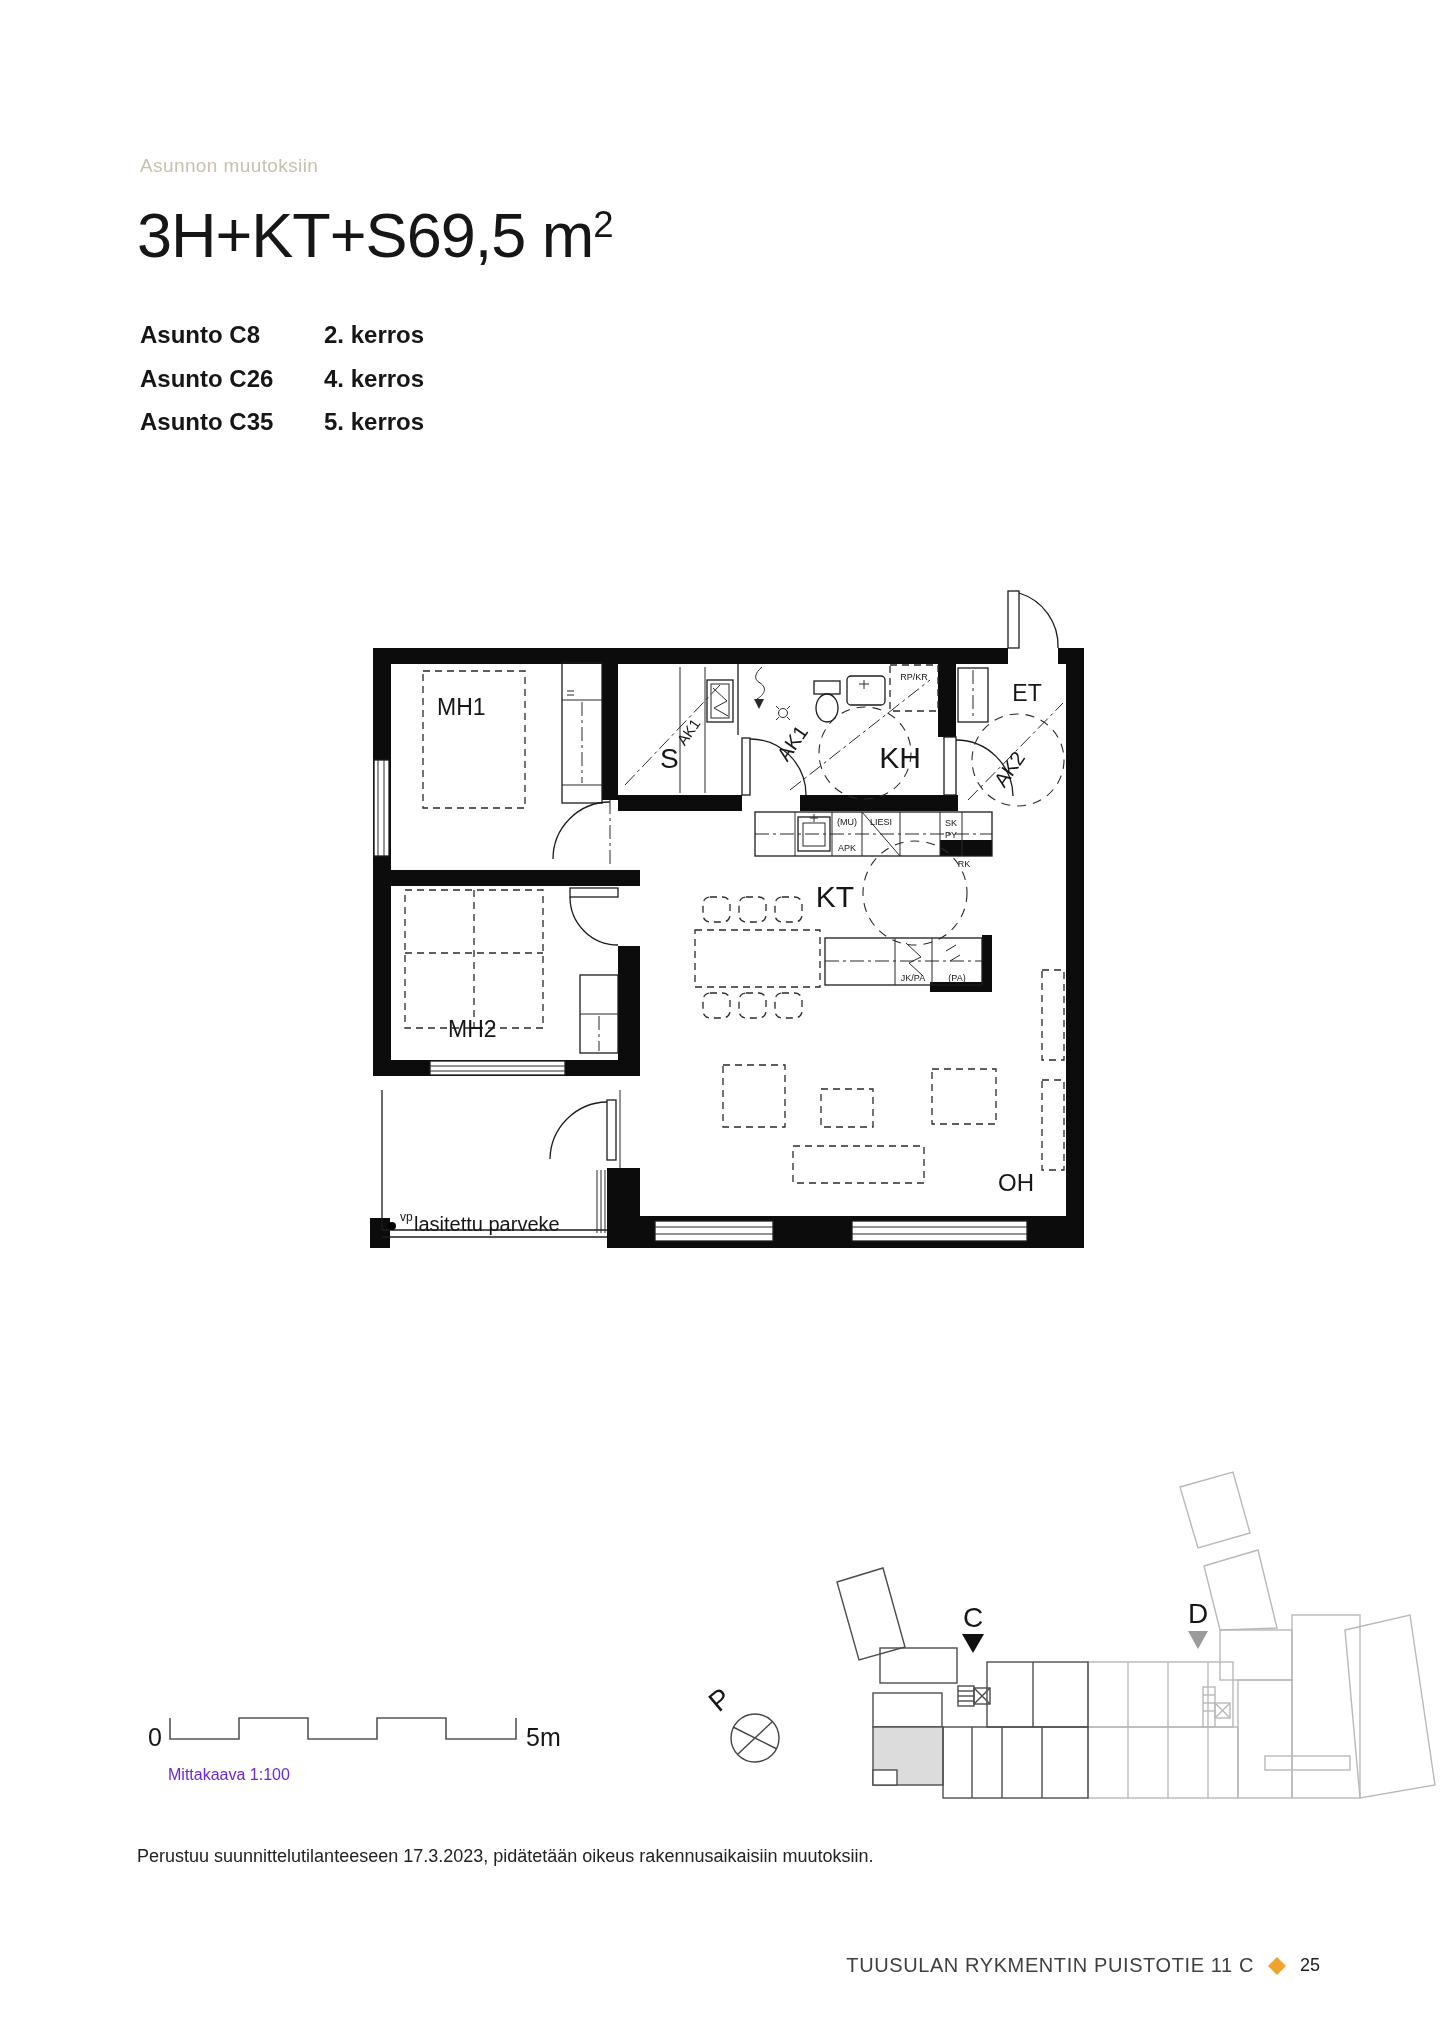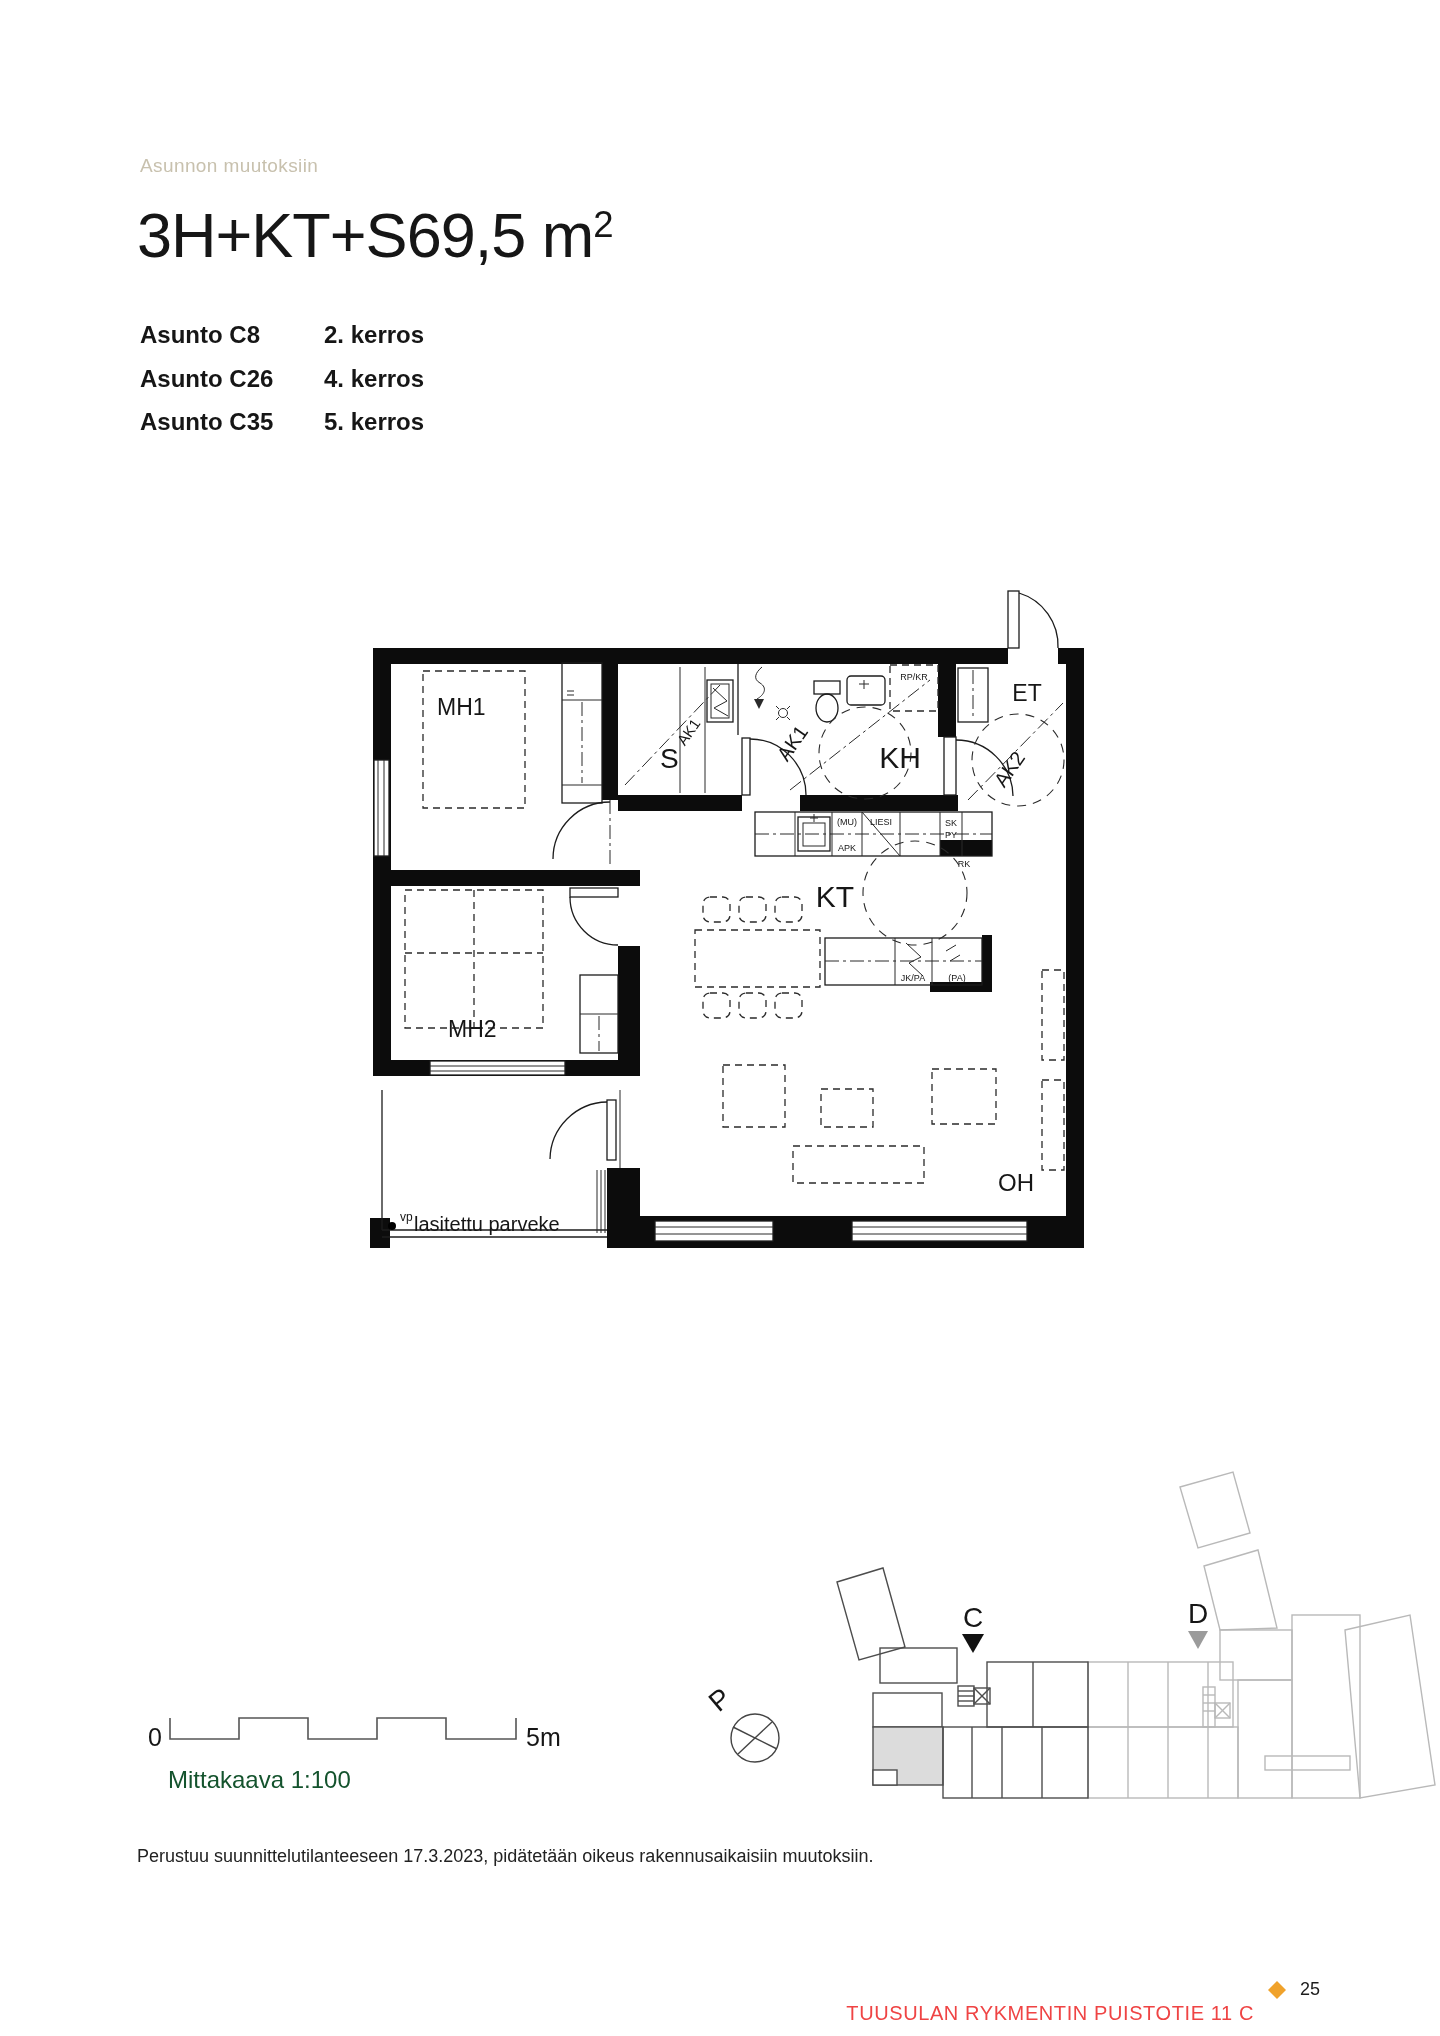--- a/index.html
+++ b/index.html
@@ -6,24 +6,24 @@
   .page{position:relative;width:1440px;height:2036px;background:#ffffff;overflow:hidden;
         font-family:"Liberation Sans", sans-serif;color:#1b1b1b;}
   .abs{position:absolute;}
   .eyebrow{left:140px;top:155px;font-size:19px;letter-spacing:.4px;color:#c8c1ae;}
   .title-row{left:137px;top:204px;display:flex;align-items:flex-start;
              font-size:63px;font-weight:300;letter-spacing:-1px;color:#161616;line-height:1;}
   .title-row sup{font-size:58%;line-height:1;position:relative;top:2px;}
   .apt-list{left:140px;top:313px;font-size:24px;line-height:43.5px;color:#161616;}
   .apt-row{display:flex;font-weight:bold;}
   .apt-row .apt-name{width:184px;}
-  .scale-caption{left:168px;top:1766px;font-size:24px;color:#14532d;}
+  .scale-caption{left:168px;top:1766px;font-size:16px;color:#6d28d9;}
   .disclaimer{left:137px;top:1846px;font-size:18px;color:#222;}
   .footer-right{right:120px;top:1954px;display:flex;align-items:center;gap:14px;}
-  .footer-address{font-size:20px;letter-spacing:.6px;color:#ef4444;margin-top:48px;}
+  .footer-address{font-size:20px;letter-spacing:.6px;color:#404040;}
   .footer-page{font-size:18px;color:#1d1d1d;}
   svg{display:block;}
   svg text{font-family:"Liberation Sans", sans-serif;fill:#161616;}
   .wall{fill:#0c0c0c;stroke:none;}
   .ln{stroke:#1c1c1c;stroke-width:1.3;fill:none;}
   .thin{stroke:#2a2a2a;stroke-width:1;fill:none;}
   .furn{stroke:#2a2a2a;stroke-width:1.3;fill:none;stroke-dasharray:7 5;}
   .circ{stroke:#2a2a2a;stroke-width:1.1;fill:none;stroke-dasharray:9 7;}
   .dashdot{stroke:#2a2a2a;stroke-width:1;fill:none;stroke-dasharray:14 4 3 4;}
   .white{fill:#ffffff;stroke:#1c1c1c;stroke-width:1.3;}

